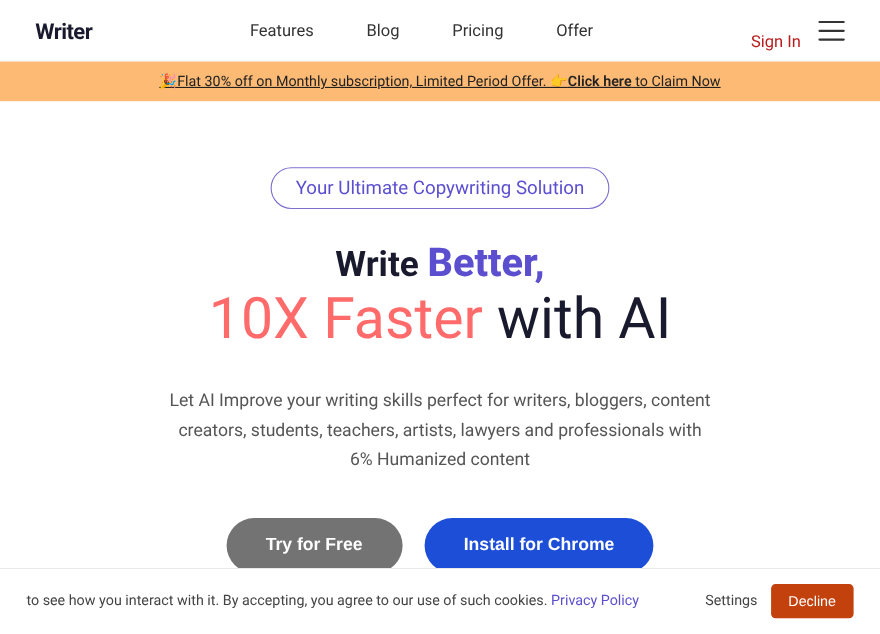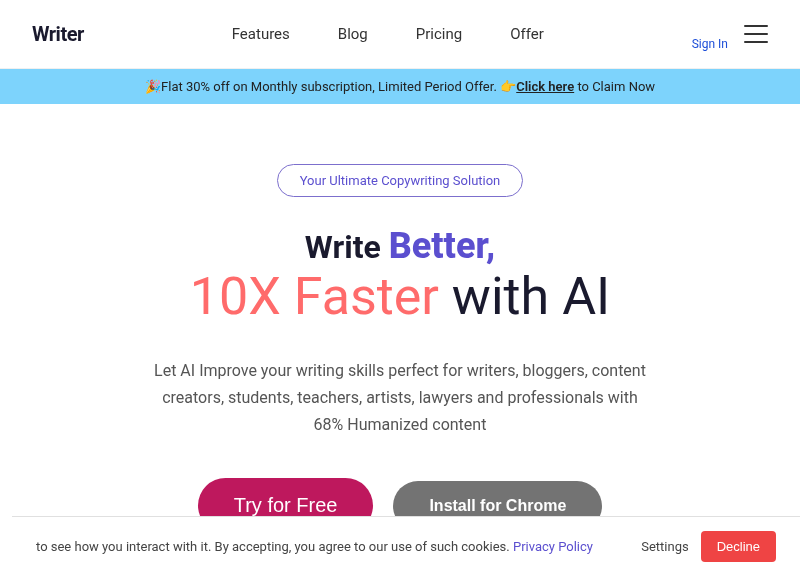--- a/index.html
+++ b/index.html
@@ -16,21 +16,21 @@
       overflow-x: hidden;
       position: relative;
     }
 
     
     .navbar {
       display: flex;
       align-items: center;
       justify-content: space-between;
       padding: 0 32px;
-      height: 69px;
+      height: 56px;
       border-bottom: 1px solid #f0f0f0;
       background: #fff;
     }
 
     .nav-logo {
       font-size: 20px;
       font-weight: 700;
       color: #1a1a2e;
       letter-spacing: -0.5px;
     }
@@ -48,22 +48,22 @@
       cursor: pointer;
     }
 
     .nav-right {
       display: flex;
       align-items: center;
       gap: 16px;
     }
 
     .nav-signin {
-      font-size: 12px;
-      color: #1d4ed8;
+      font-size: 15px;
+      color: #b91c1c;
       cursor: pointer;
       margin-top: 20px;
     }
 
     .nav-menu-icon {
       width: 24px;
       height: 18px;
       display: flex;
       flex-direction: column;
       justify-content: space-between;
@@ -72,25 +72,26 @@
 
     .nav-menu-icon span {
       display: block;
       height: 2px;
       background: #333;
       border-radius: 2px;
     }
 
     
     .promo-banner {
-      background: #7dd3fc;
+      background: #fdba74;
       text-align: center;
       padding: 10px 20px;
       font-size: 13px;
       color: #222;
+      text-decoration: underline;
     }
 
     .promo-banner a {
       color: #222;
       font-weight: 600;
       text-decoration: underline;
     }
 
     
     .hero {
@@ -100,21 +101,21 @@
       text-align: center;
       padding: 60px 40px 40px;
     }
 
     .badge {
       display: inline-flex;
       align-items: center;
       border: 1.5px solid #7c6fcd;
       border-radius: 50px;
       padding: 8px 22px;
-      font-size: 13px;
+      font-size: 17px;
       color: #5b4fcf;
       margin-bottom: 28px;
       background: #fff;
     }
 
     .hero-title-line2 {
       font-size: 52px;
       font-weight: 400;
       line-height: 1.15;
       margin-bottom: 30px;
@@ -139,37 +140,37 @@
 
     
     .cta-buttons {
       display: flex;
       gap: 20px;
       align-items: center;
       margin-bottom: 16px;
     }
 
     .btn-try {
-      background: #be185d;
-      color: #fff;
-      border: none;
-      border-radius: 50px;
-      padding: 16px 36px;
-      font-size: 20px;
-      font-weight: 400;
-      cursor: pointer;
-    }
-
-    .btn-chrome {
       background: #737373;
       color: #fff;
       border: none;
       border-radius: 50px;
       padding: 16px 36px;
       font-size: 16px;
+      font-weight: 700;
+      cursor: pointer;
+    }
+
+    .btn-chrome {
+      background: #1d4ed8;
+      color: #fff;
+      border: none;
+      border-radius: 50px;
+      padding: 16px 36px;
+      font-size: 16px;
       font-weight: 600;
       cursor: pointer;
     }
 
     .cta-sublabels {
       display: flex;
       gap: 20px;
       align-items: flex-start;
     }
 
@@ -177,21 +178,21 @@
       font-size: 12px;
       color: #888;
       width: 160px;
       text-align: center;
     }
 
     
     .cookie-bar {
       position: fixed;
       bottom: 0;
-      left: 12px;
+      left: 0;
       right: 0;
       background: #fff;
       border-top: 1px solid #e0e0e0;
       padding: 14px 24px;
       display: flex;
       align-items: center;
       justify-content: space-between;
       font-size: 13px;
       color: #444;
       z-index: 1000;
@@ -214,21 +215,21 @@
     }
 
     .cookie-settings {
       font-size: 13px;
       color: #444;
       cursor: pointer;
       text-decoration: none;
     }
 
     .cookie-decline {
-      background: #ef4444;
+      background: #c2410c;
       color: #fff;
       border: none;
       border-radius: 4px;
       padding: 8px 16px;
       font-size: 13px;
       cursor: pointer;
     }
   </style>
 </head>
 <body>
@@ -258,21 +259,21 @@
 <section class="hero">
   <div class="badge">Your Ultimate Copywriting Solution</div>
 
   <h1>
     <span style="color:#1a1a2e;">Write </span><span class="better" style="color:#5b4fcf;font-size:36px;font-weight:800;">Better,</span>
   </h1>
   <h1 class="hero-title-line2">
     <span class="faster">10X </span><span class="faster">Faster </span><span class="with-ai">with AI</span>
   </h1>
 
-  <p class="hero-desc">Let AI Improve your writing skills perfect for writers, bloggers, content creators, students, teachers, artists, lawyers and professionals with 68% Humanized content</p>
+  <p class="hero-desc">Let AI Improve your writing skills perfect for writers, bloggers, content creators, students, teachers, artists, lawyers and professionals with 6% Humanized content</p>
 
   <div class="cta-buttons">
     <button class="btn-try">Try for Free</button>
     <button class="btn-chrome">Install for Chrome</button>
   </div>
 
   <div class="cta-sublabels">
     <span class="cta-sub" style="width:180px;">No Credit card required</span>
     <span class="cta-sub" style="width:180px;">Coming Soon</span>
   </div>

